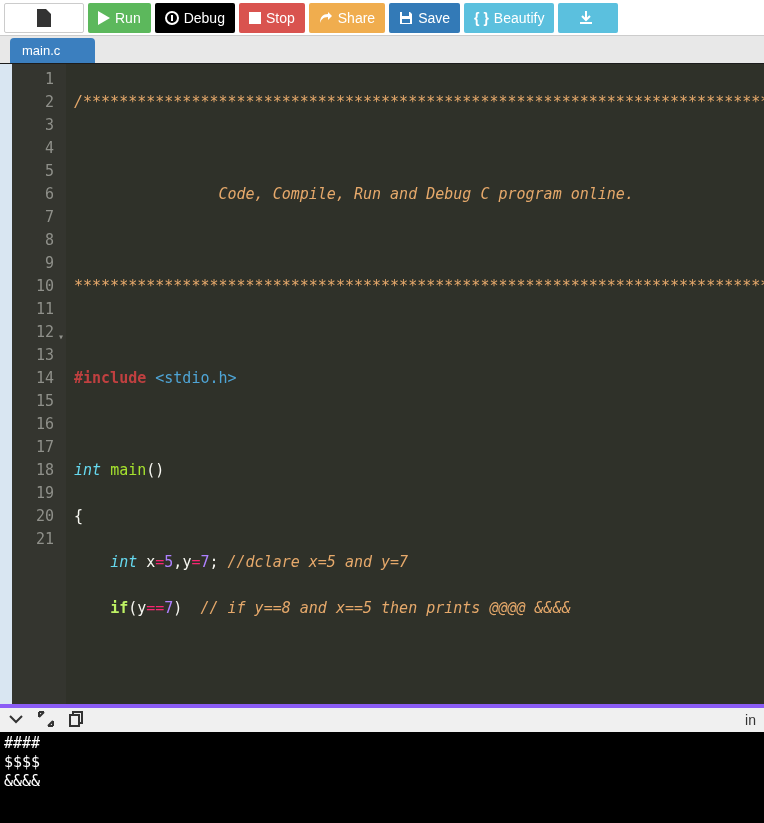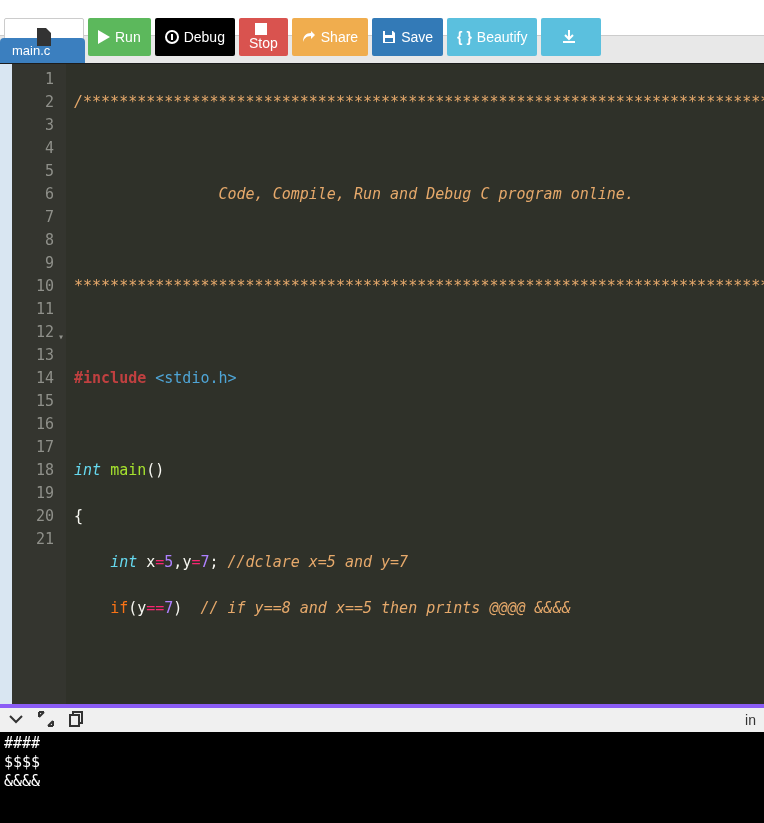--- a/index.html
+++ b/index.html
@@ -5,55 +5,55 @@
   * { box-sizing: border-box; margin: 0; padding: 0; }
   html, body { width: 764px; height: 823px; font-family: Arial, sans-serif; overflow: hidden; background:#2b2b2b; }
   
   
   .toolbar {
     display: flex; align-items: stretch; height: 36px; background: #ffffff; padding: 2px;
     border-bottom: 1px solid #ccc;
   }
   .toolbar .btn {
     display: inline-flex; align-items: center; justify-content: center;
-    height: 38px; margin: 16px 2px; padding: 0 10px; color: #fff; font-size: 14px;
+    height: 30px; margin: 1px 2px; padding: 0 10px; color: #fff; font-size: 14px;
     border-radius: 2px; cursor: pointer; white-space: nowrap;
   }
   .toolbar .btn svg, .toolbar .btn .glyph { margin-right: 5px; }
   .file-btn { background: #fff; border: 1px solid #ccc; width: 80px; }
   .file-btn .doc-icon { width: 14px; height: 18px; background: #333; display:inline-block; position:relative; }
   .file-btn .doc-icon:after{content:"";position:absolute;top:0;right:0;border-style:solid;border-width:0 5px 5px 0;border-color:transparent #fff transparent transparent;}
   .run-btn   { background: #5cb85c; }
   .debug-btn { background: #000000; }
-  .stop-btn  { background: #d9534f; flex-direction: column; }
+  .stop-btn  { background: #d9534f; }
   .share-btn { background: #f0ad4e; }
   .save-btn  { background: #337ab7; }
   .beaut-btn { background: #5bc0de; }
   .dl-btn    { background: #5bc0de; width: 60px; }
   .glyph { font-weight: bold; font-size: 14px; color:#fff; }
   
   
-  .tabbar { height: 28px; background: #e8e8e8; display:flex; align-items:flex-end; border-bottom:1px solid #1c1c1c;}
+  .tabbar { height: 28px; background: #e8e8e8; display:flex; align-items:flex-end; padding-left:10px; border-bottom:1px solid #1c1c1c;}
   .tab { background:#3b7fbf; color:#fff; font-size:13px; padding:5px 35px 5px 12px; border-top-left-radius:4px; border-top-right-radius:4px;}
   
   
   .editor { display:flex; height: 640px; background:#2F3129; font-family: "Consolas","Menlo",monospace; font-size:15px; position:relative; overflow:hidden;}
   .left-strip{width:12px;background:#d9e6f2;}
   .gutter { width:54px; background:#34352f; color:#8F908A; text-align:right; padding:4px 12px 0 0; line-height:23px; user-select:none;}
   .gutter .ln{height:23px; position:relative;}
   .gutter .fold:after{content:"▾"; font-size:10px; color:#8F908A; position:absolute; right:-10px; top:4px;}
   .code { flex:1; background:#2F3129; color:#F8F8F2; padding:4px 0 0 8px; line-height:23px; white-space:pre; overflow:hidden; position:relative;}
   .code .row{height:23px; position:relative;}
   .indent-guide{color:rgba(255,255,255,0.10);}
   .tok-com  { color:#E6A96B; font-style:italic; }
   .tok-pre  { color:#C04040; font-weight:bold; }
   .tok-inc  { color:#4FA5D6; }
   .tok-type { color:#66D9EF; font-style:italic; }
   .tok-id   { color:#A6E22E;margin-top:48px; }
-  .tok-kw   { color:#f97316; font-weight:normal; }
+  .tok-kw   { color:#bef264; font-weight:bold; }
   .tok-op   { color:#F92672; }
   .tok-num  { color:#AE81FF; }
   .tok-pun  { color:#F8F8F2; }
   
   
   .consbar{height:28px;background:#f0f0f0;border-top:4px solid #8b5cf6;display:flex;align-items:center;padding:0 8px;color:#333;font-size:14px;}
   .consbar .cicon{margin-right:14px;cursor:pointer;}
   .consbar .spacer{flex:1;}
   
   

